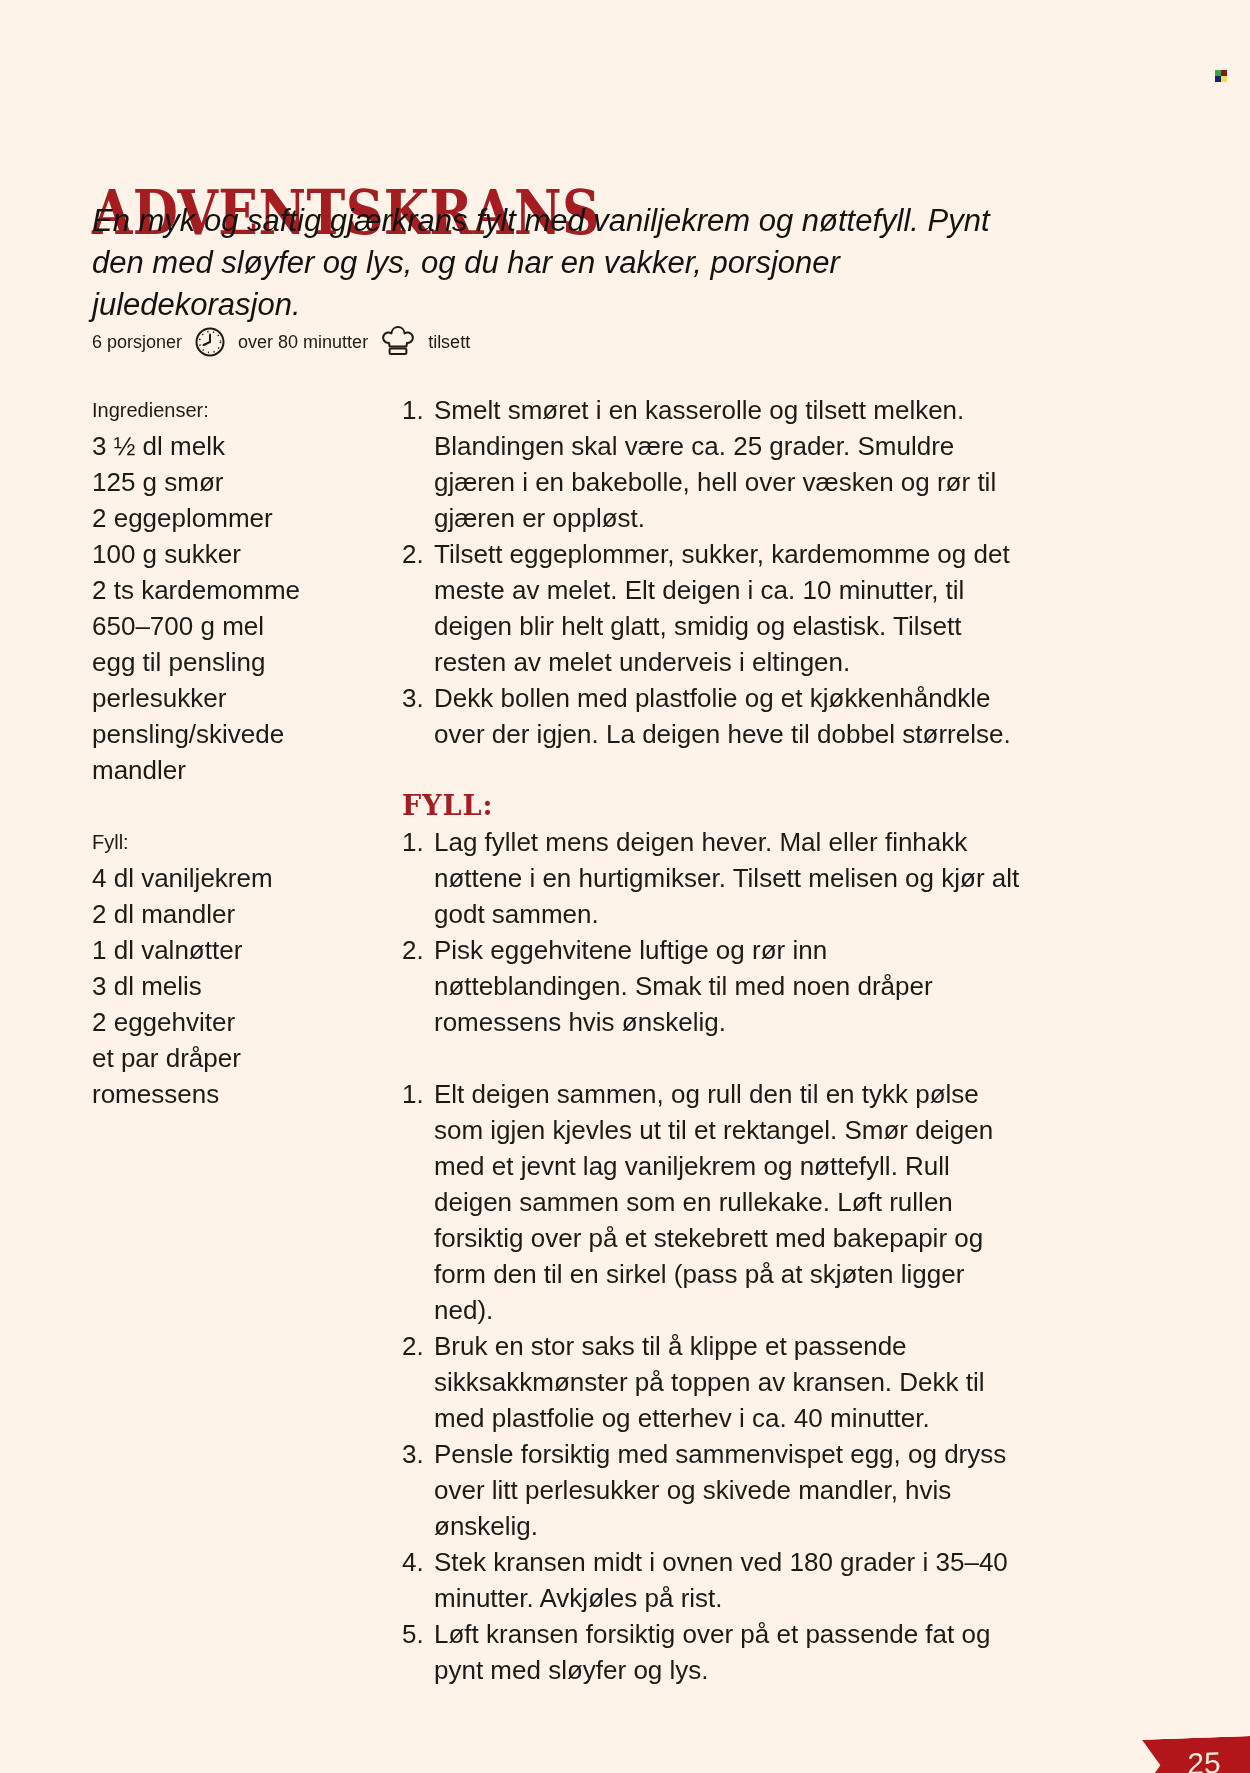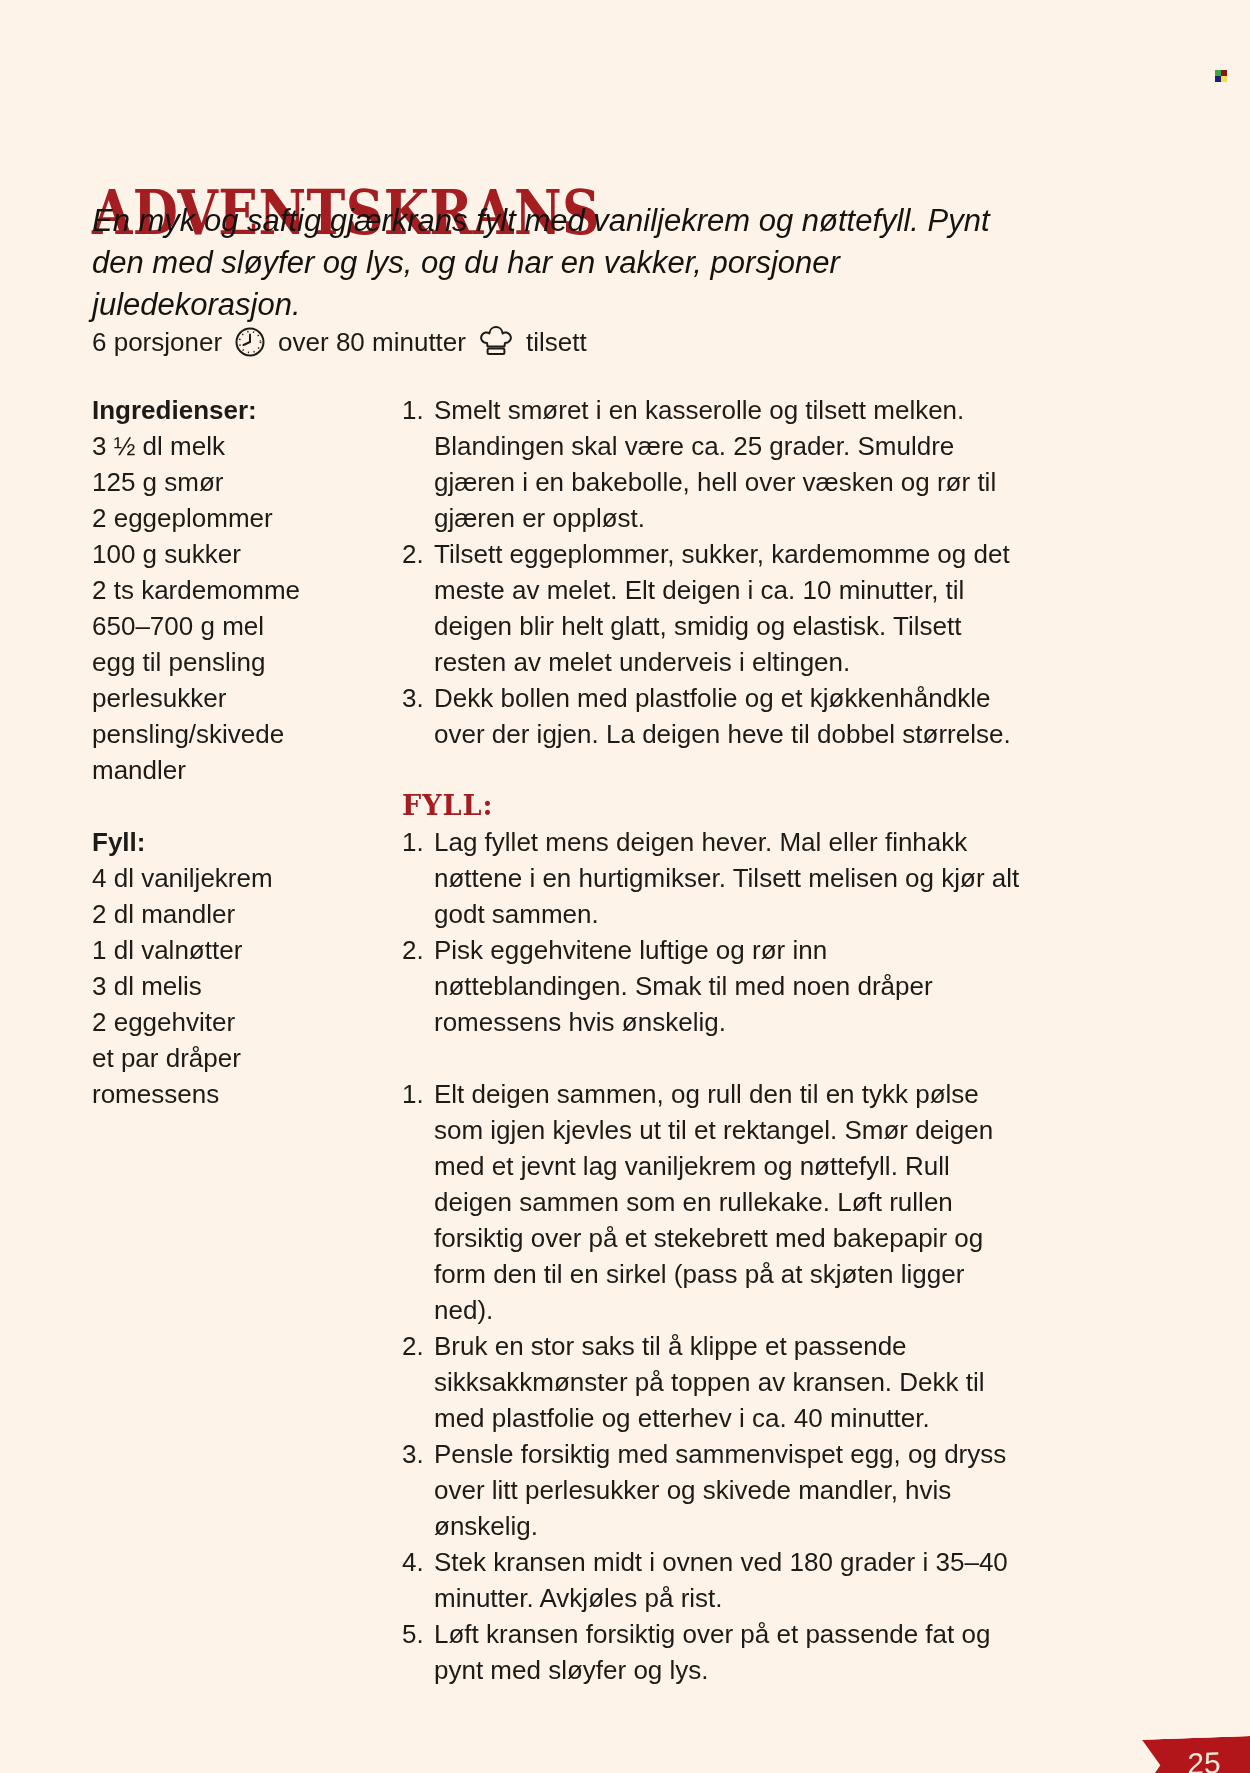--- a/index.html
+++ b/index.html
@@ -21,28 +21,28 @@
     transform:scaleX(0.84);transform-origin:left top;letter-spacing:0.5px;
   }
   
   .intro{
     position:absolute;left:92px;top:160px;width:960px;
     font-style:italic;font-size:31px;line-height:42px;color:#15130f;
   }
   
   .meta{
     position:absolute;left:92px;top:282px;height:40px;
-    display:flex;align-items:center;gap:9px;font-size:26px;
+    display:flex;align-items:center;gap:9px;font-size:18px;
   }
   .meta .icon{display:inline-flex;align-items:center;margin:0 2px;}
   .meta svg{display:block;}
   
   .columns{position:absolute;left:92px;top:352px;right:60px;display:flex;}
   .left-col{width:310px;flex:none;font-size:26px;line-height:36px;}
-  .left-col .group-heading{font-weight:700;font-size:26px;line-height:36px;margin:0;}
+  .left-col .group-heading{font-weight:400;font-size:20px;line-height:36px;margin:0;}
   .left-col .group + .group{margin-top:36px;}
   .left-col .ing-line{line-height:36px;}
   .right-col{width:620px;flex:none;font-size:26px;line-height:36px;}
   .section + .section{margin-top:36px;}
   .section-heading{
     font-family:"DejaVu Serif", serif;font-weight:700;font-size:27px;line-height:36px;
     color:#a41d21;letter-spacing:1px;margin:0;
   }
   .step{display:flex;}
   .step .num{flex:none;width:32px;line-height:36px;}

